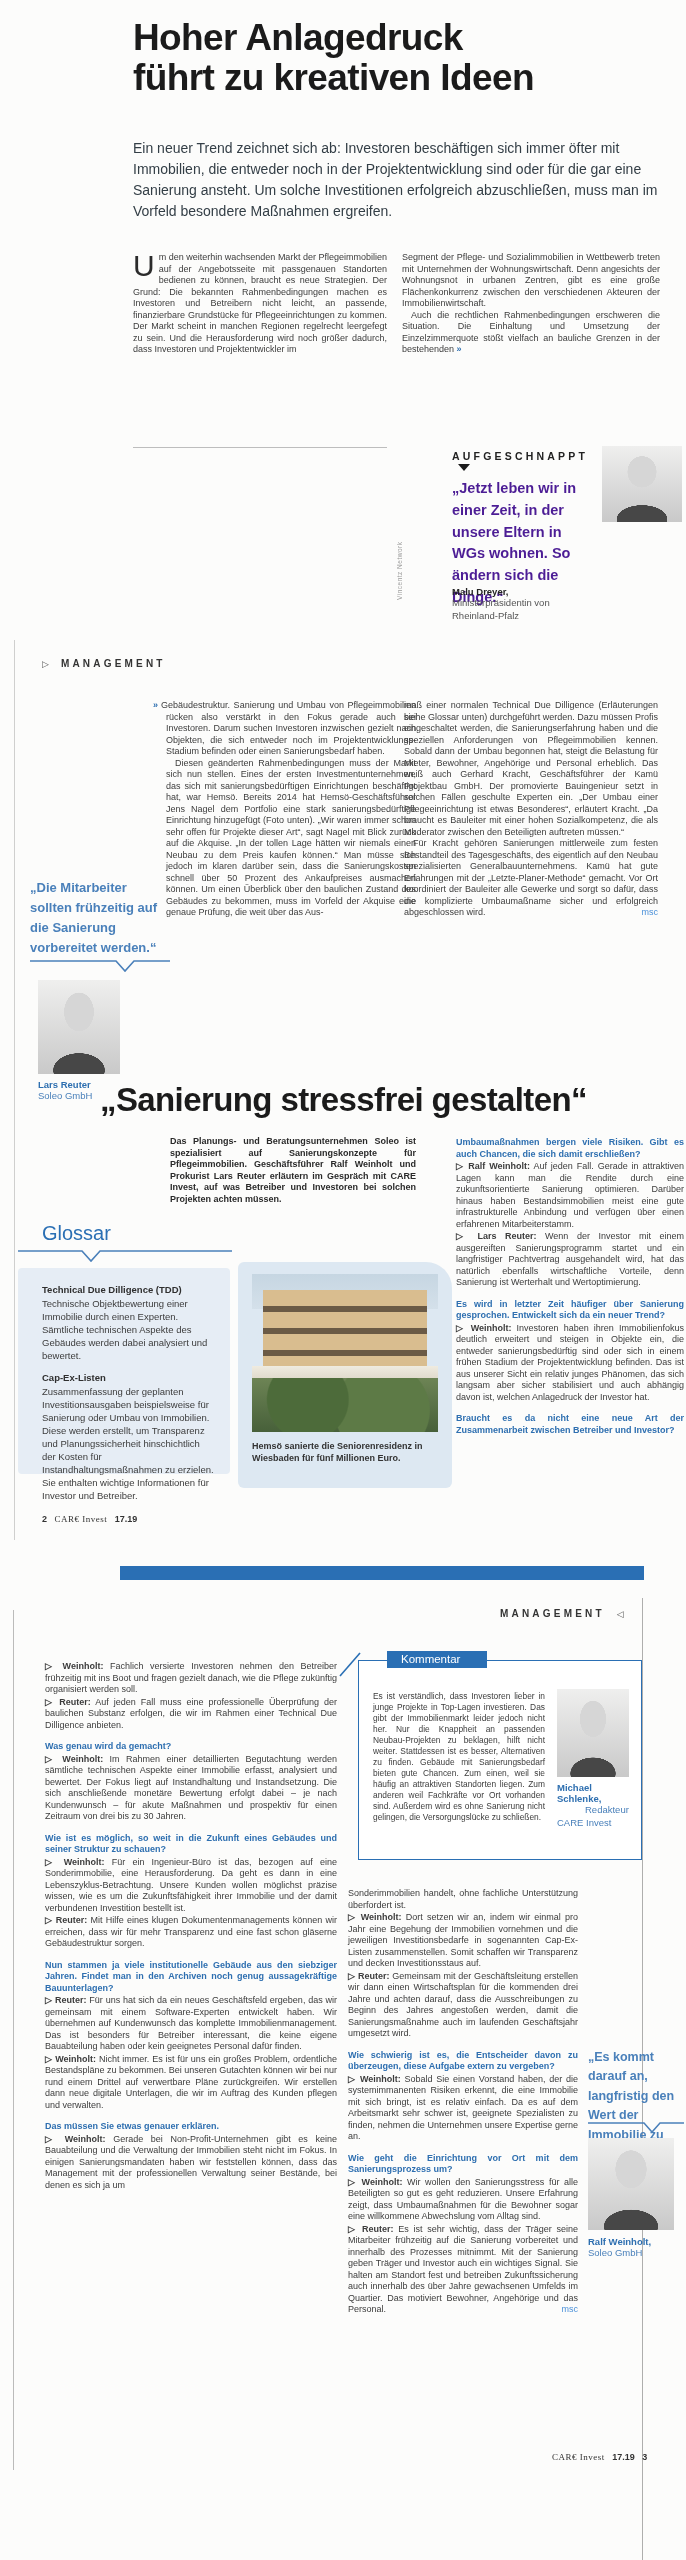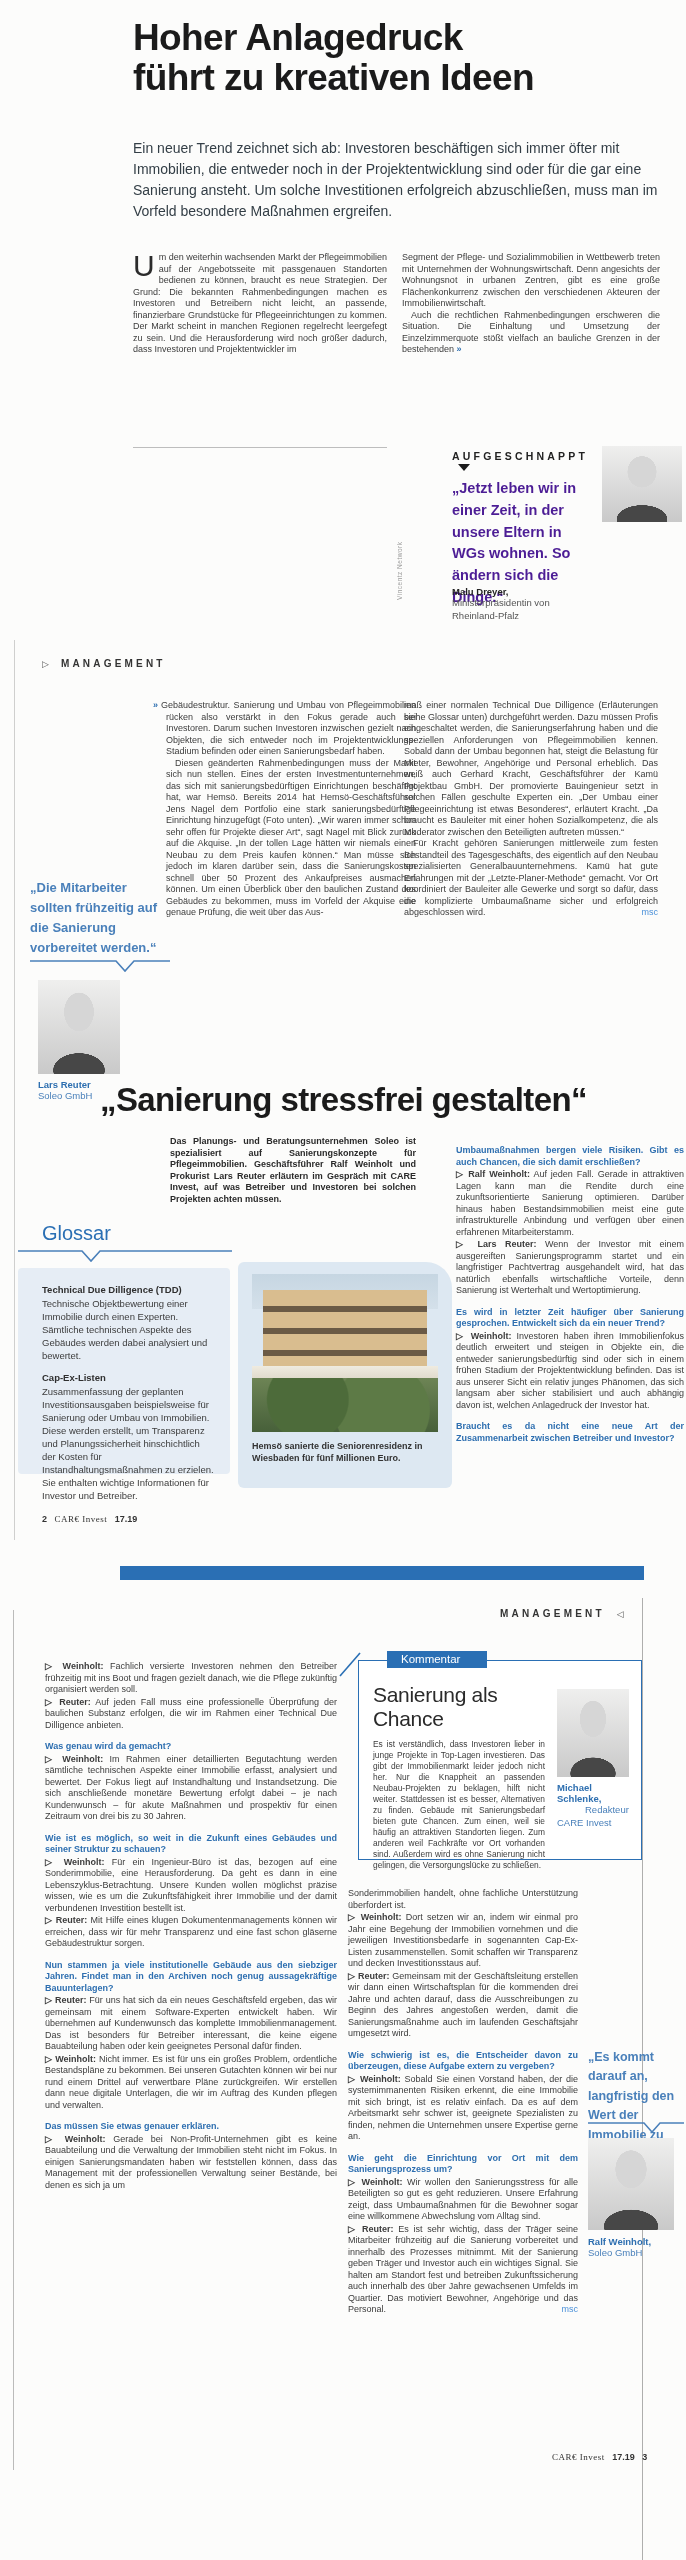--- a/index.html
+++ b/index.html
@@ -105,21 +105,21 @@
   <div class="abs" style="left:38px;top:1079px;">
     <div class="cap-name blue">Lars Reuter</div>
     <div class="cap-sub blue" style="color:#4a80ba;">Soleo GmbH</div>
   </div>
 
   <h2 class="abs headline" style="left:100px;top:1082px;font-size:33px;font-weight:bold;">„Sanierung stressfrei gestalten“</h2>
 
   <div class="abs jtext" style="left:170px;top:1136px;width:246px;font-weight:bold;color:#2a2a2a;">Das Planungs- und Beratungsunternehmen Soleo ist spezialisiert auf Sanierungskonzepte für Pflegeimmobilien. Geschäftsführer Ralf Weinholt und Prokurist Lars Reuter erläutern im Gespräch mit CARE Invest, auf was Betreiber und Investoren bei solchen Projekten achten müssen.</div>
 
   <div class="abs jtext" style="left:456px;top:1128px;width:228px;">
-    <p class="q" style="margin-top:17px;">Umbaumaßnahmen bergen viele Risiken. Gibt es auch Chancen, die sich damit erschließen?</p>
+    <p class="q" style="margin-top:9px;">Umbaumaßnahmen bergen viele Risiken. Gibt es auch Chancen, die sich damit erschließen?</p>
     <p class="qa-a"><span class="speaker">▷ Ralf Weinholt:</span> <span>Auf jeden Fall. Gerade in attraktiven Lagen kann man die Rendite durch eine zukunftsorientierte Sanierung optimieren. Darüber hinaus haben Bestandsimmobilien meist eine gute infrastrukturelle Anbindung und verfügen über einen erfahrenen Mitarbeiterstamm.</span></p>
     <p class="qa-a"><span class="speaker">▷ Lars Reuter:</span> <span>Wenn der Investor mit einem ausgereiften Sanierungsprogramm startet und ein langfristiger Pachtvertrag ausgehandelt wird, hat das natürlich ebenfalls wirtschaftliche Vorteile, denn Sanierung ist Werterhalt und Wertoptimierung.</span></p>
     <p class="q qa-q">Es wird in letzter Zeit häufiger über Sanierung gesprochen. Entwickelt sich da ein neuer Trend?</p>
     <p class="qa-a"><span class="speaker">▷ Weinholt:</span> <span>Investoren haben ihren Immobilienfokus deutlich erweitert und steigen in Objekte ein, die entweder sanierungsbedürftig sind oder sich in einem frühen Stadium der Projektentwicklung befinden. Das ist aus unserer Sicht ein relativ junges Phänomen, das sich langsam aber sicher stabilisiert und auch abhängig davon ist, welchen Anlagedruck der Investor hat.</span></p>
     <p class="q qa-q">Braucht es da nicht eine neue Art der Zusammenarbeit zwischen Betreiber und Investor?</p>
   </div>
 
   <div class="abs" style="left:42px;top:1222px;font-size:20px;color:#2a6fb4;">Glossar</div>
   <svg class="abs" style="left:18px;top:1250px;" width="214" height="14" viewBox="0 0 214 14">
     <path d="M0 1 H64 L73 11 L82 1 H214" fill="none" stroke="#4a80ba" stroke-width="1.6"></path>
@@ -170,21 +170,20 @@
     <p class="q qa-q">Das müssen Sie etwas genauer erklären.</p>
     <p class="qa-a"><span class="speaker">▷ Weinholt:</span> <span>Gerade bei Non-Profit-Unternehmen gibt es keine Bauabteilung und die Verwaltung der Immobilien steht nicht im Fokus. In einigen Sanierungsmandaten haben wir feststellen können, dass das Management mit der professionellen Verwaltung seiner Bestände, bei denen es sich ja um</span></p>
   </div>
 
   <svg class="abs" style="left:338px;top:1652px;" width="24" height="26" viewBox="0 0 24 26">
     <path d="M22 1 L2 24" fill="none" stroke="#2a6fb4" stroke-width="1.6"></path>
   </svg>
   <div class="abs kombox" style="left:358px;top:1660px;width:284px;height:200px;box-sizing:border-box;">
     <div class="komtab" style="position:absolute;left:28px;top:-10px;display:inline-block;">Kommentar</div>
     <div style="position:absolute;left:14px;top:22px;width:172px;">
-      <div class="komtitle">Sanierung als Chance</div>
       <div class="komtext" style="margin-top:8px;">Es ist verständlich, dass Investoren lieber in junge Projekte in Top-Lagen investieren. Das gibt der Immobilienmarkt leider jedoch nicht her. Nur die Knappheit an passenden Neubau-Projekten zu beklagen, hilft nicht weiter. Stattdessen ist es besser, Alternativen zu finden. Gebäude mit Sanierungsbedarf bieten gute Chancen. Zum einen, weil sie häufig an attraktiven Standorten liegen. Zum anderen weil Fachkräfte vor Ort vorhanden sind. Außerdem wird es ohne Sanierung nicht gelingen, die Versorgungslücke zu schließen.</div>
     </div>
     <div style="position:absolute;left:198px;top:28px;width:72px;">
       <div class="portrait" style="width:72px;height:88px;"></div>
       <div class="cap-name blue" style="margin-top:5px;">Michael Schlenke,</div>
       <div class="cap-sub" style="color:#4a80ba;padding-left:28px;">Redakteur</div>
       <div class="cap-sub" style="color:#4a80ba;">CARE Invest</div>
     </div>
   </div>
 

